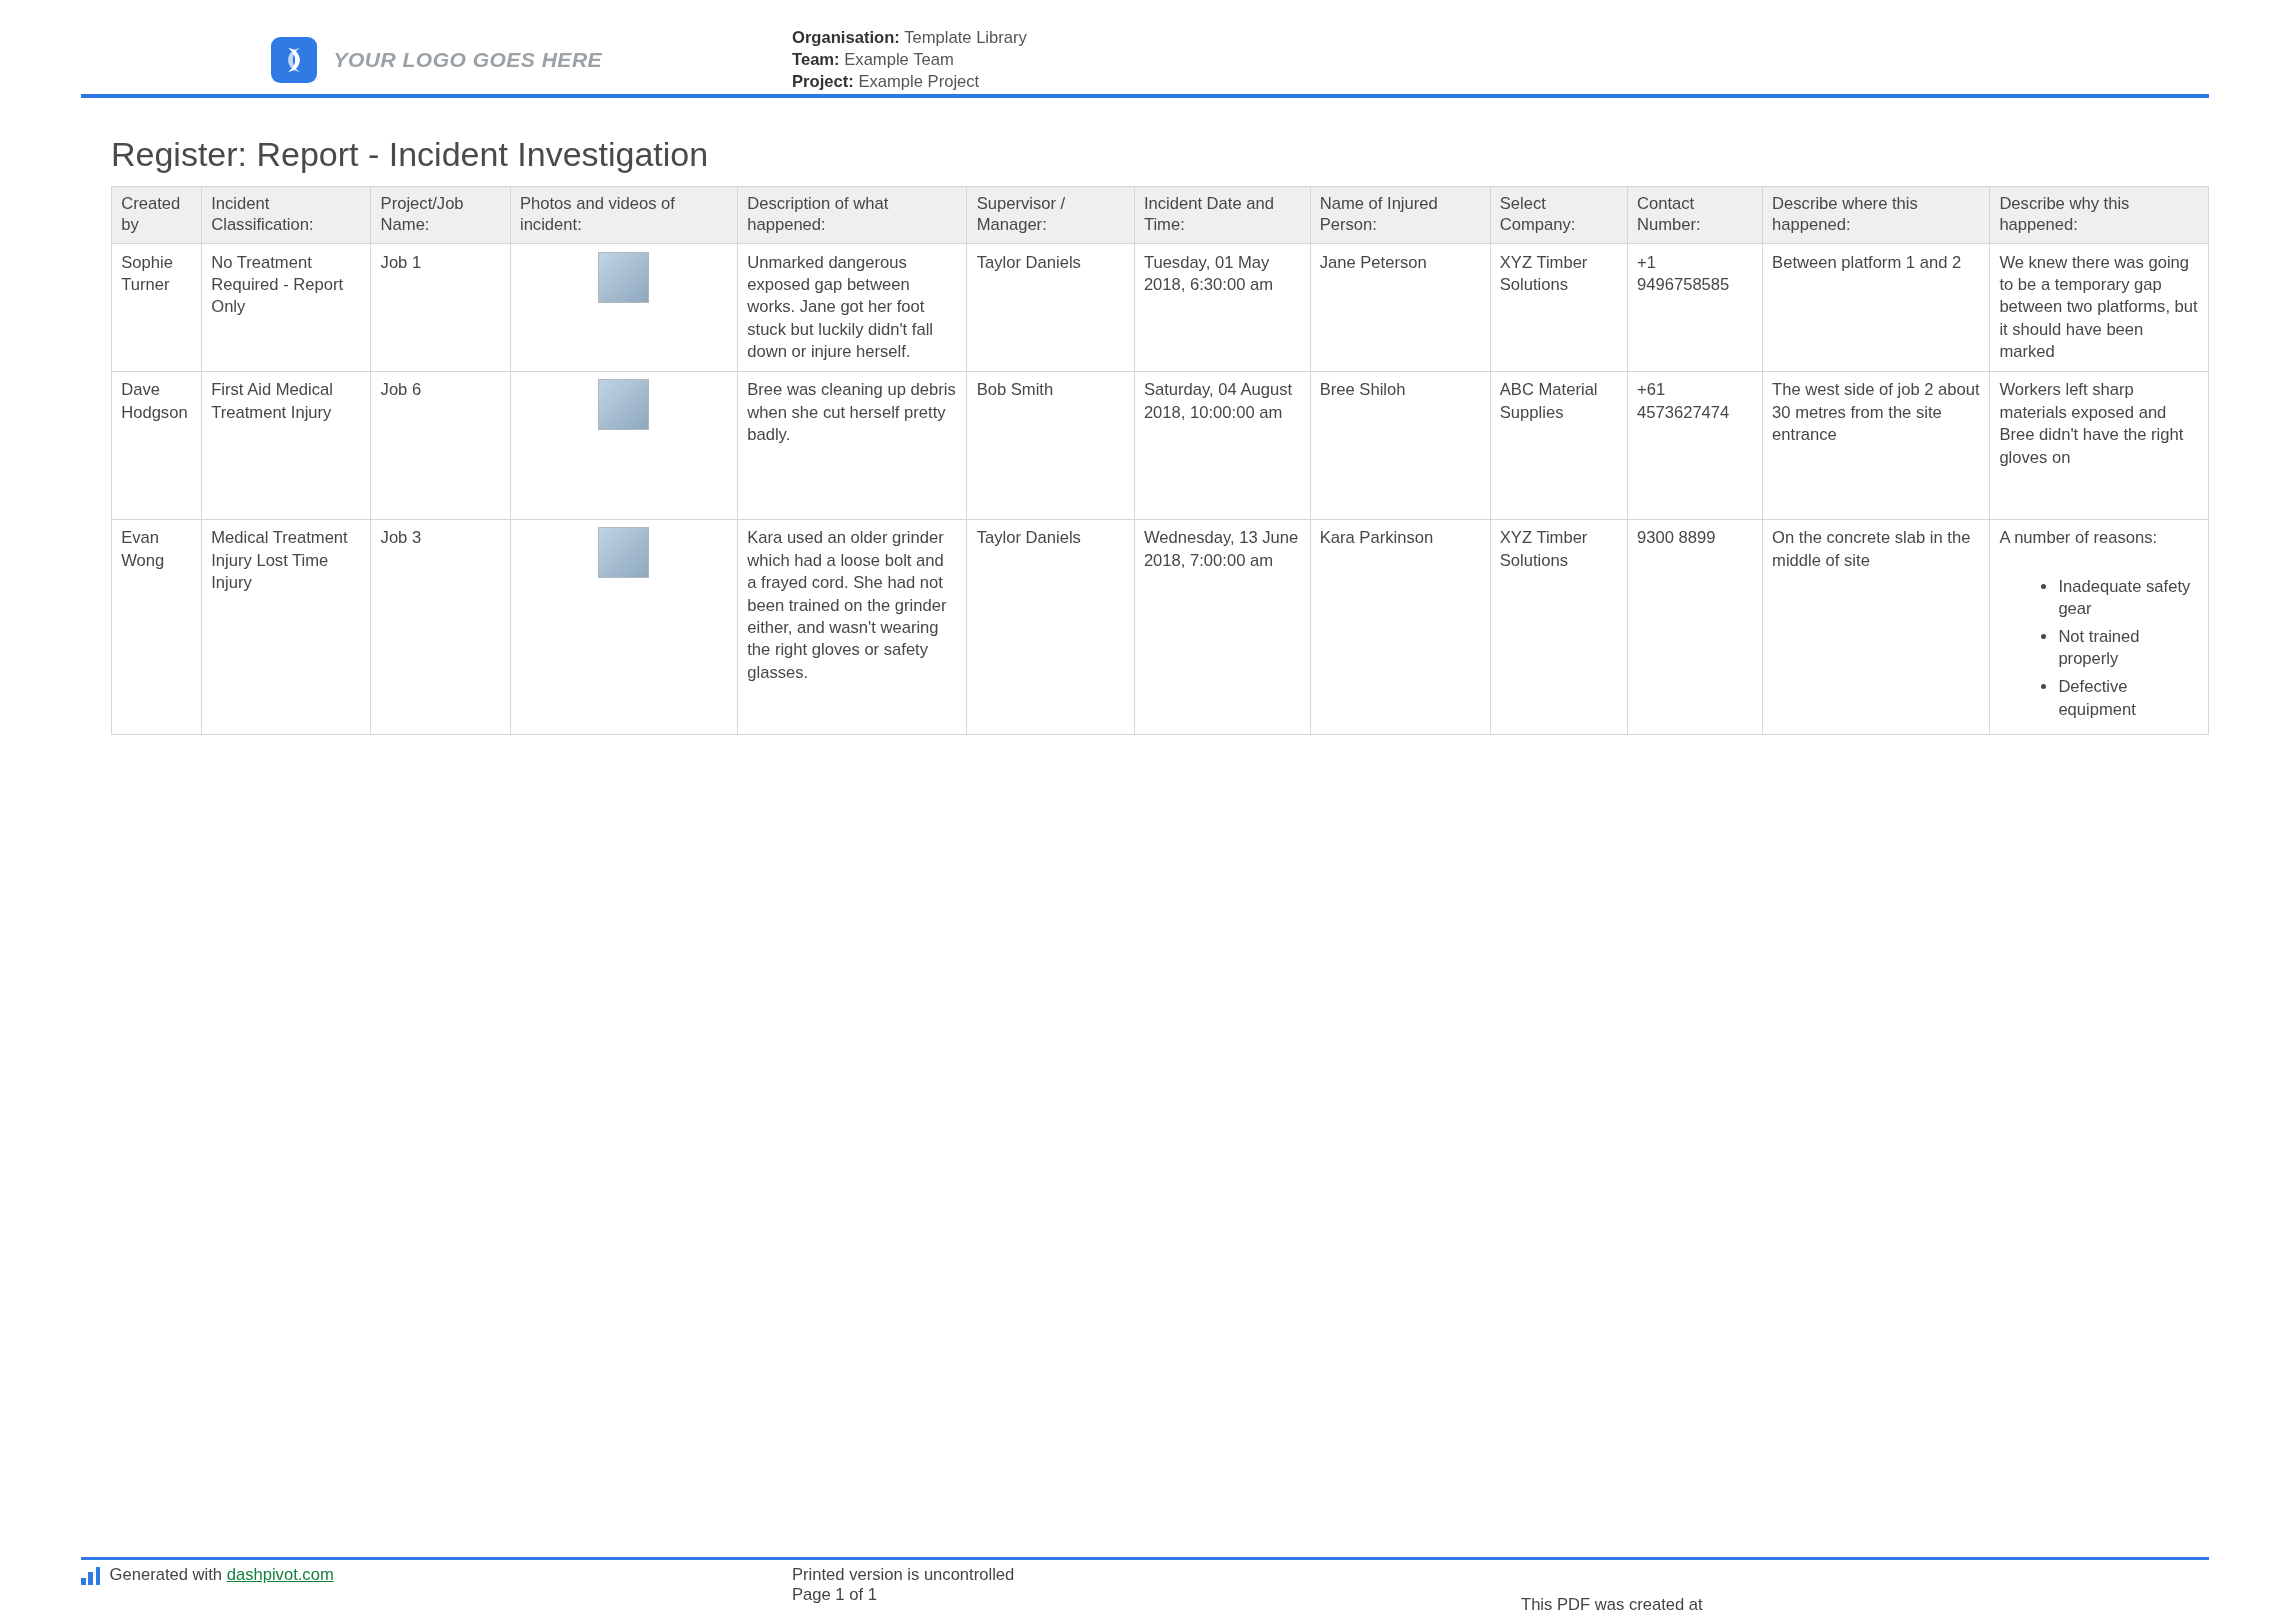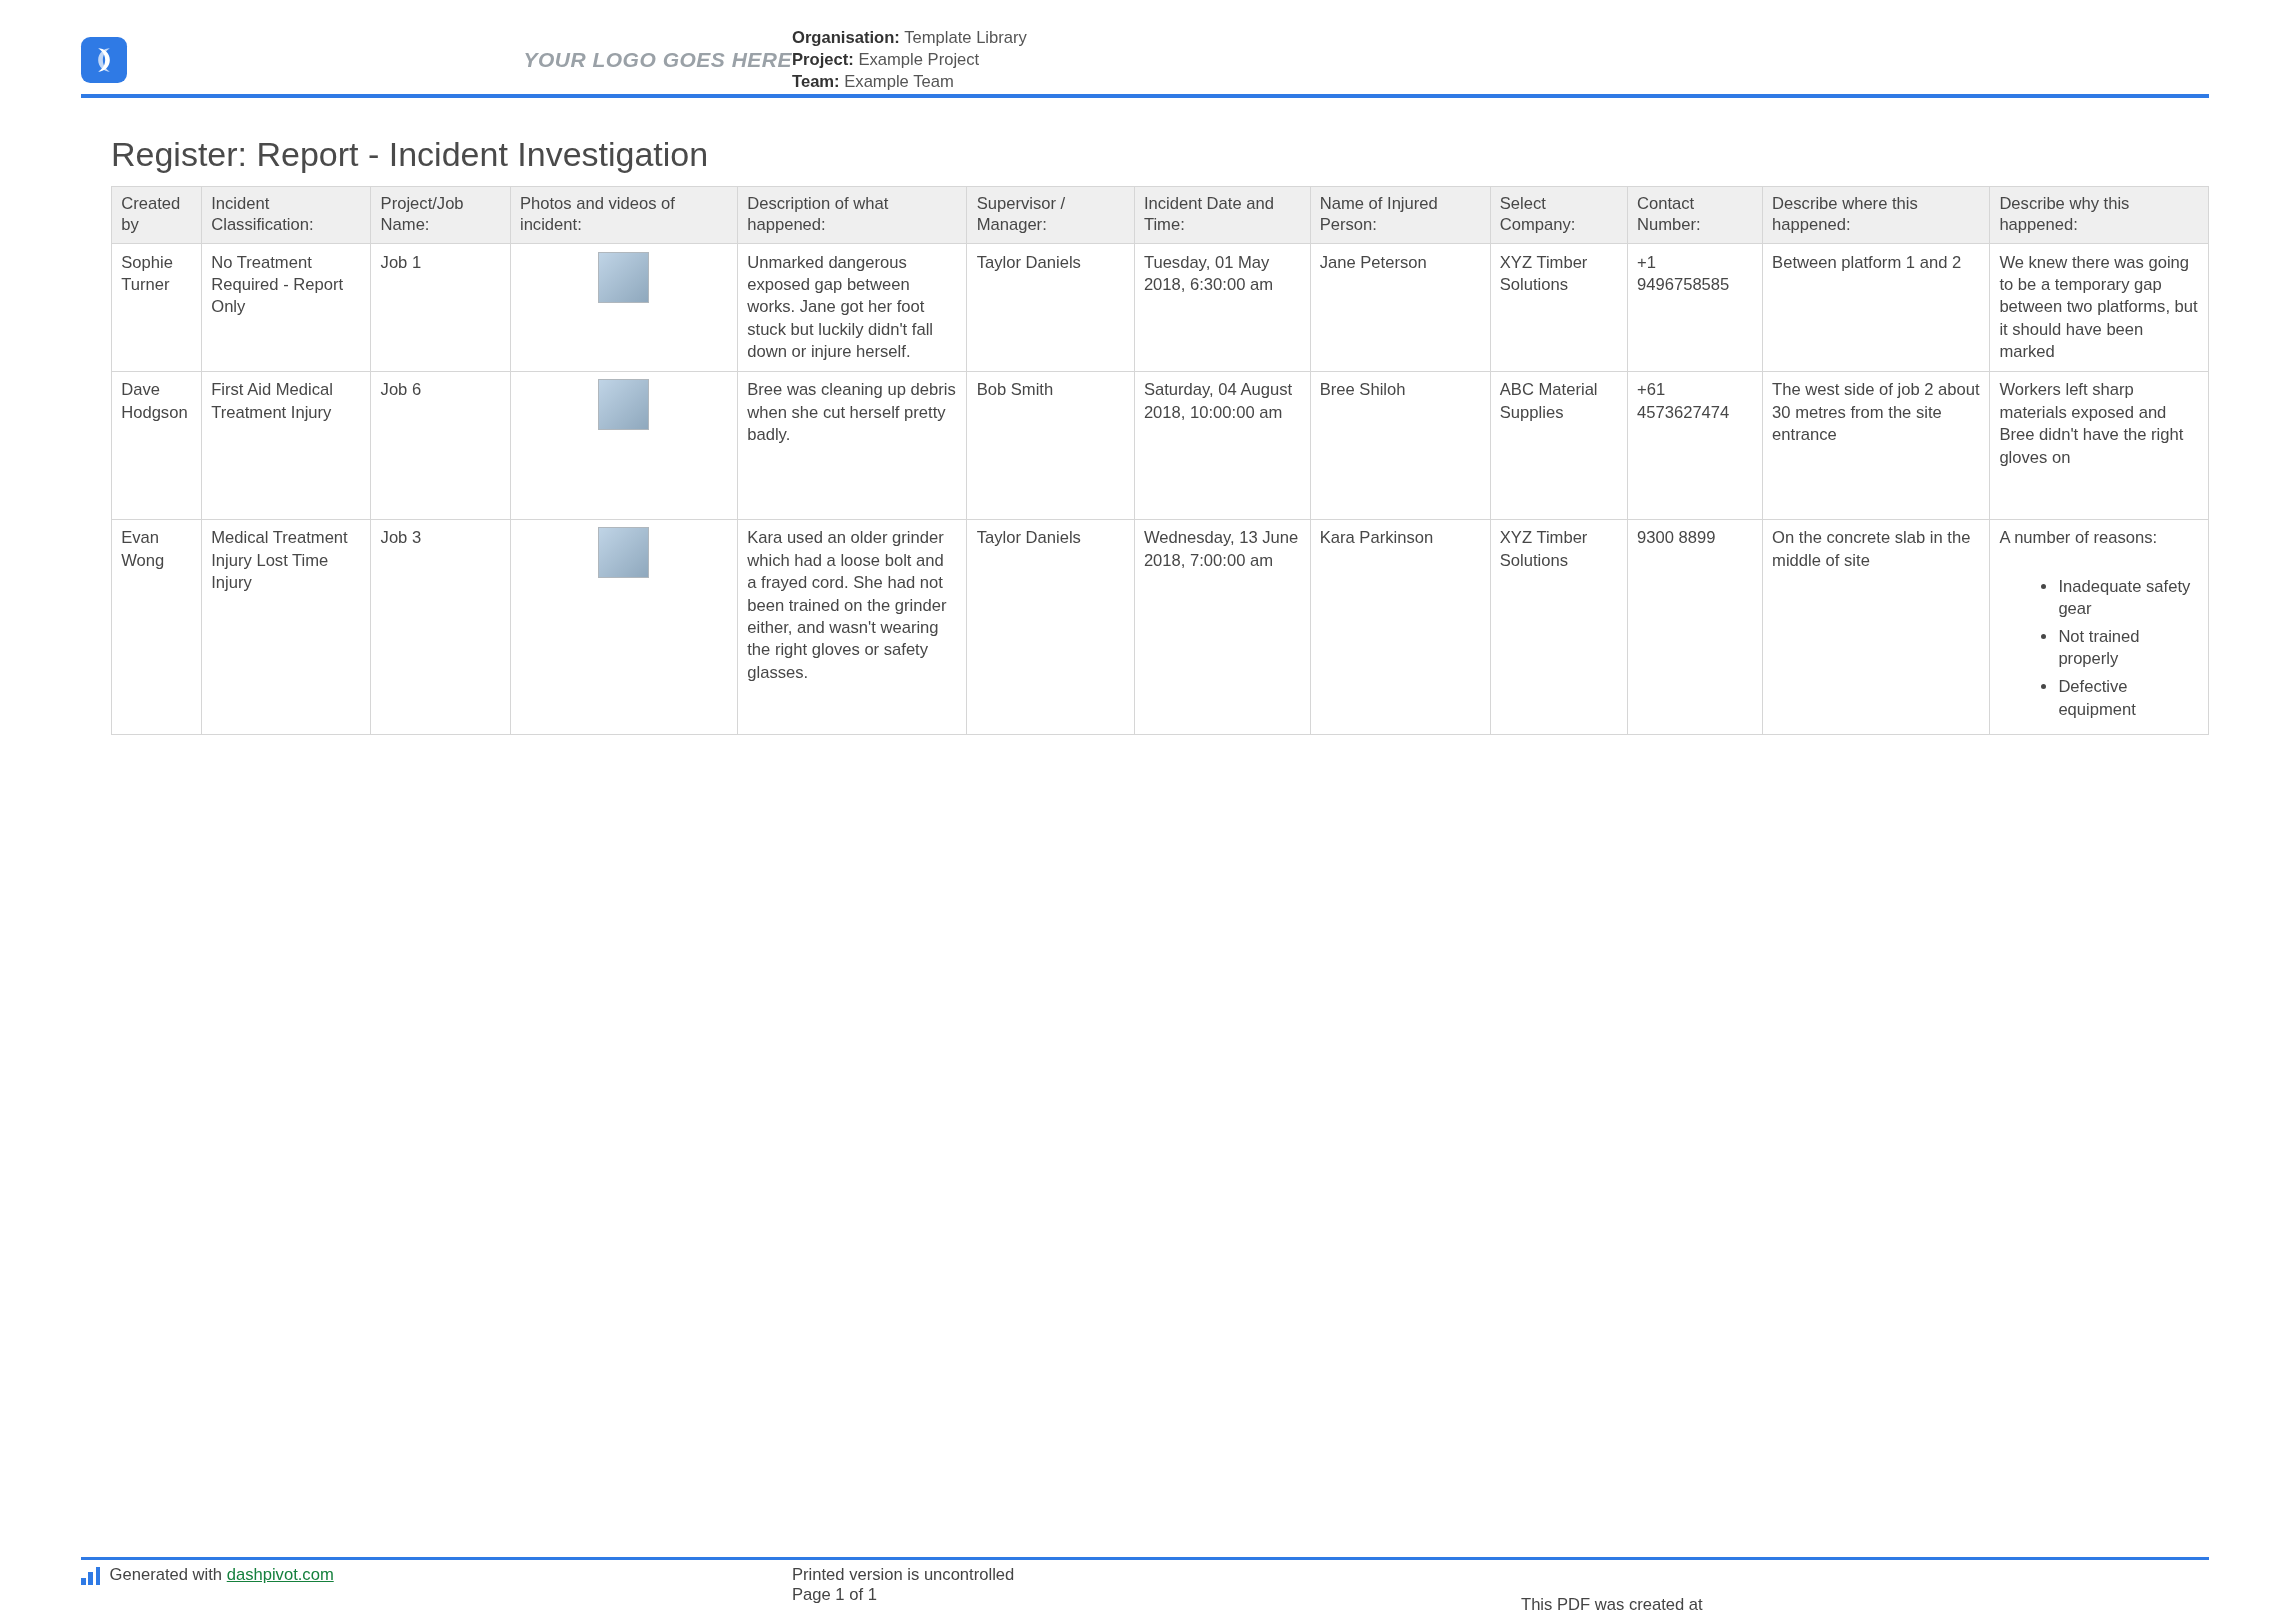--- a/index.html
+++ b/index.html
@@ -2,21 +2,21 @@
 <html style="font-size:14.8px"><head>
 <meta charset="utf-8">
 <style>
   * { box-sizing: border-box; margin: 0; padding: 0; }
   html, body { width: 2290px; height: 1619px; background: #fff; font-family: "Segoe UI", Arial, sans-serif; color: #333; }
   .page { width: 2290px; height: 1619px; position: relative; }
 
   
   .hdr { position: absolute; top: 28px; left: 81px; right: 81px; height: 63px; display: flex; }
   .hdr .left, .hdr .mid, .hdr .right { display: flex; flex-direction: column; justify-content: center; }
-  .hdr .left { width: 711px; flex-direction: row; align-items: center; gap: 16.6px; justify-content: space-between; }
+  .hdr .left { width: 711px; flex-direction: row; align-items: center; gap: 16.6px; }
   .hdr .mid { width: 729px; font-size: 16.6px; line-height: 22px; color: #555; }
   .hdr .right { flex: 1; font-size: 16.6px; line-height: 22px; color: #555; }
   .hdr .mid b, .hdr .right b { color: #333; font-weight: 700; }
   .logo-sq { width: 46px; height: 46px; border-radius: 9.2px; background: #2f7ae5; display:flex; align-items:center; justify-content:center; }
   .logo-sq svg { width: 28px; height: 28px; }
   .logo-text { font-size: 21px; font-weight: 700; font-style: italic; color: #9aa1a7; letter-spacing: 0.5px; }
   .hdr-rule { position: absolute; top: 94px; left: 81px; right: 81px; height: 3.7px; background: #2f7ae5; }
 
   
   .title { position: absolute; top: 135px; left: 111px; font-size: 34px; color: #4a4a4a; font-weight: 400; }
@@ -54,22 +54,22 @@
       <span class="logo-sq">
         <svg viewBox="0 0 24 24">
             <path fill="#fff" d="M7 2c3 2 6 5 6 10s-3 8-6 10c5 0 10-4 10-10S12 2 7 2z"></path>
             <path fill="#fff" opacity=".7" d="M17 2c-3 2-6 5-6 10s3 8 6 10c-5 0-10-4-10-10S12 2 17 2z"></path>
           </svg>
       </span>
       <span class="logo-text">YOUR LOGO GOES HERE</span>
     </div>
     <div class="mid">
       <div><b>Organisation:</b> <span>Template Library</span></div>
+      <div><b>Team:</b> <span>Example Team</span></div>
       <div><b>Project:</b> <span>Example Project</span></div>
-      <div><b>Team:</b> <span>Example Team</span></div>
     </div>
   </div>
   <div class="hdr-rule"></div>
 
   <div class="title">Register: Report - Incident Investigation</div>
 
   <div class="tbl-wrap">
     <table class="reg">
       <colgroup>
         <col class="c0">

